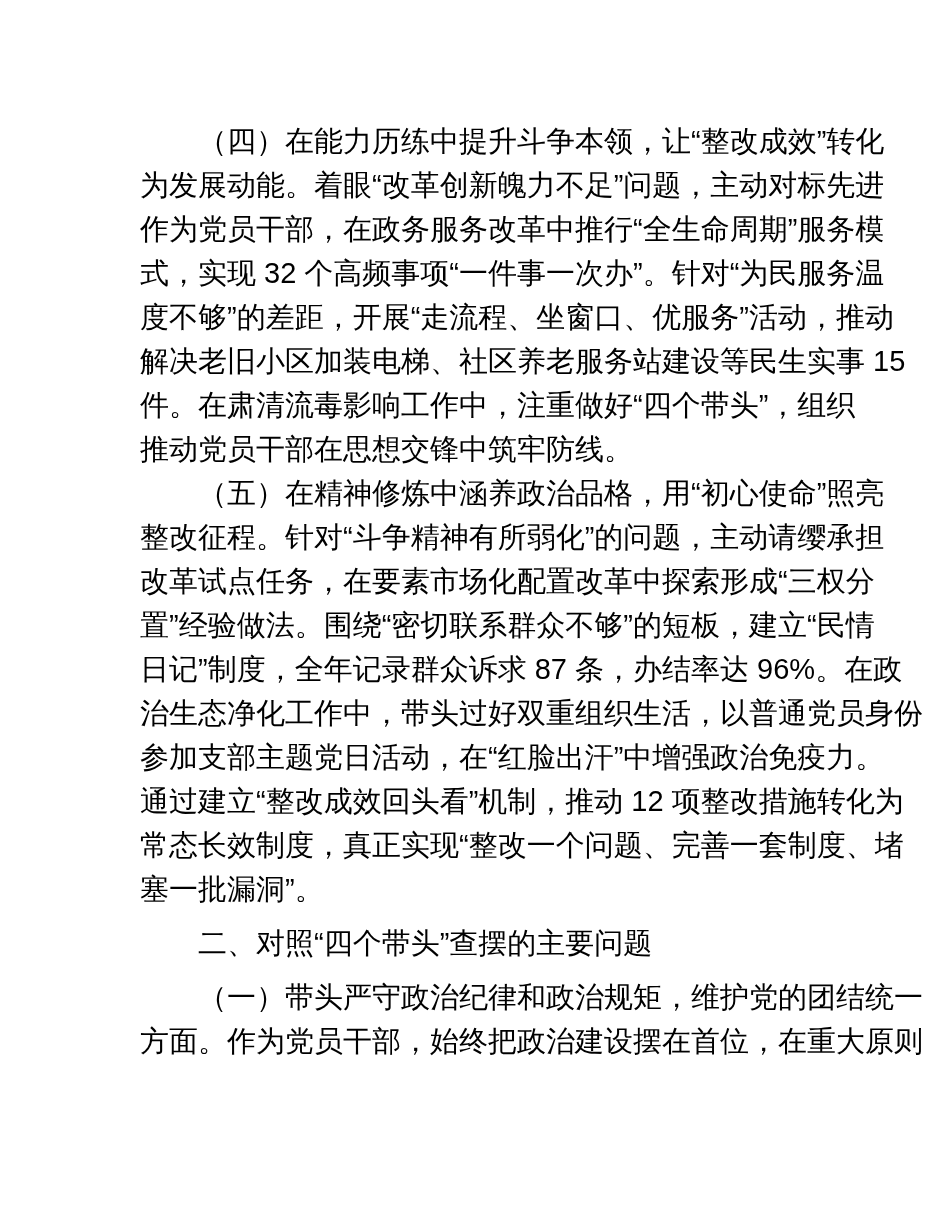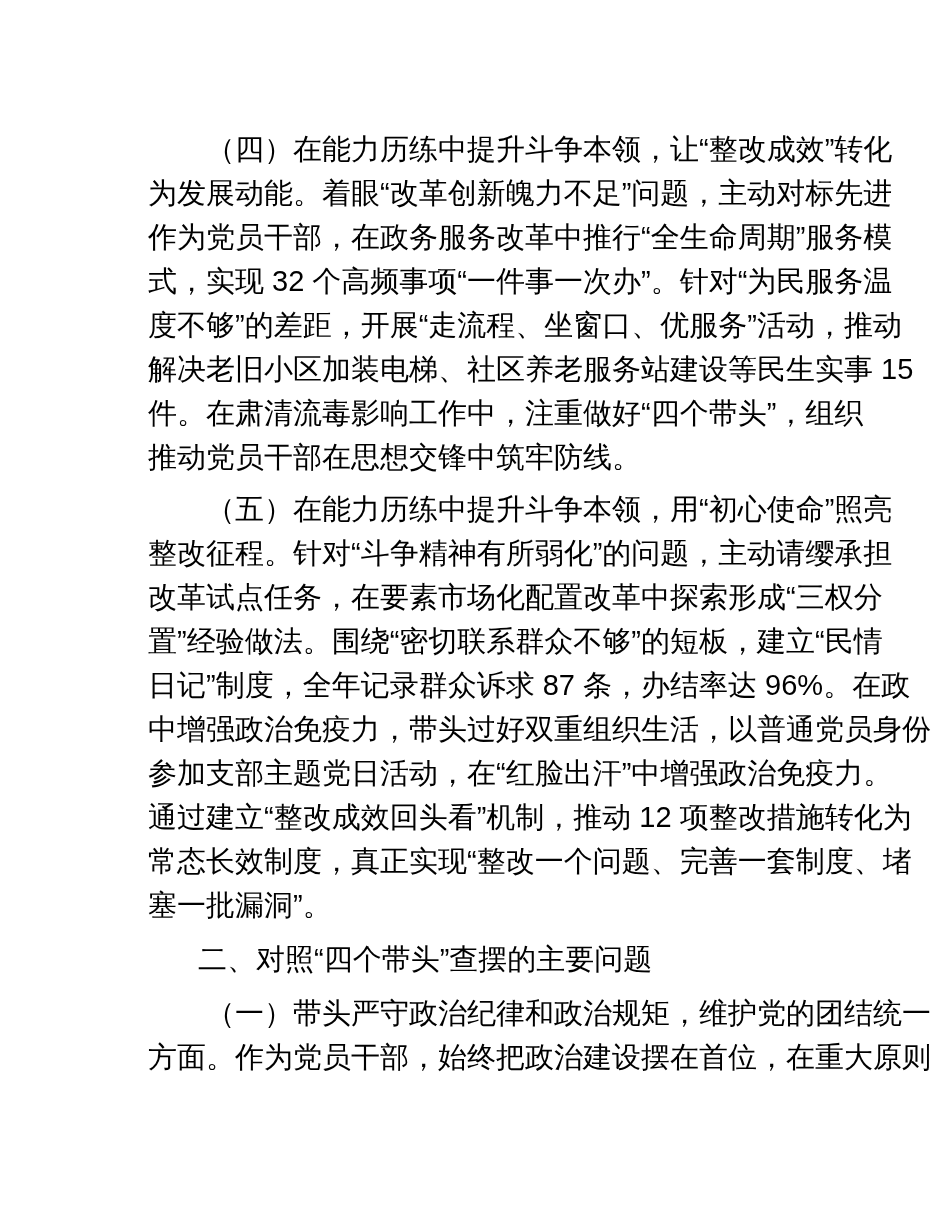--- a/index.html
+++ b/index.html
@@ -13,21 +13,21 @@
   }
   .doc {
     position: absolute;
     left: 140px;
     top: 119px;
     width: 670px;
     font-size: 29px;
     line-height: 44px;
     color: #000000;
   }
-  .para { margin: 8px; }
+  .para { margin: 0; }
   .para.heading { margin: 10px 0; }
   .line {
     white-space: nowrap;
     text-align: justify;
     text-align-last: justify;
   }
   .line.last, .para.heading .line {
     text-align: left;
     text-align-last: auto;
   }
@@ -42,26 +42,26 @@
         <div class="line first">（四）在能力历练中提升斗争本领，让“整改成效”转化</div>
         <div class="line">为发展动能。着眼“改革创新魄力不足”问题，主动对标先进</div>
         <div class="line">作为党员干部，在政务服务改革中推行“全生命周期”服务模</div>
         <div class="line">式，实现 32 个高频事项“一件事一次办”。针对“为民服务温</div>
         <div class="line">度不够”的差距，开展“走流程、坐窗口、优服务”活动，推动</div>
         <div class="line">解决老旧小区加装电梯、社区养老服务站建设等民生实事 15</div>
         <div class="line">件。在肃清流毒影响工作中，注重做好“四个带头”，组织</div>
         <div class="line last">推动党员干部在思想交锋中筑牢防线。</div>
       </div>
       <div class="para body">
-        <div class="line first">（五）在能力历练中提升斗争本领，用“初心使命”照亮</div>
+        <div class="line first">（五）在精神修炼中涵养政治品格，用“初心使命”照亮</div>
         <div class="line">整改征程。针对“斗争精神有所弱化”的问题，主动请缨承担</div>
         <div class="line">改革试点任务，在要素市场化配置改革中探索形成“三权分</div>
         <div class="line">置”经验做法。围绕“密切联系群众不够”的短板，建立“民情</div>
         <div class="line">日记”制度，全年记录群众诉求 87 条，办结率达 96%。在政</div>
-        <div class="line">中增强政治免疫力，带头过好双重组织生活，以普通党员身份</div>
+        <div class="line">治生态净化工作中，带头过好双重组织生活，以普通党员身份</div>
         <div class="line">参加支部主题党日活动，在“红脸出汗”中增强政治免疫力。</div>
         <div class="line">通过建立“整改成效回头看”机制，推动 12 项整改措施转化为</div>
         <div class="line">常态长效制度，真正实现“整改一个问题、完善一套制度、堵</div>
         <div class="line last">塞一批漏洞”。</div>
       </div>
       <div class="para heading">
         <div class="line first last">二、对照“四个带头”查摆的主要问题</div>
       </div>
       <div class="para body">
         <div class="line first">（一）带头严守政治纪律和政治规矩，维护党的团结统一</div>

